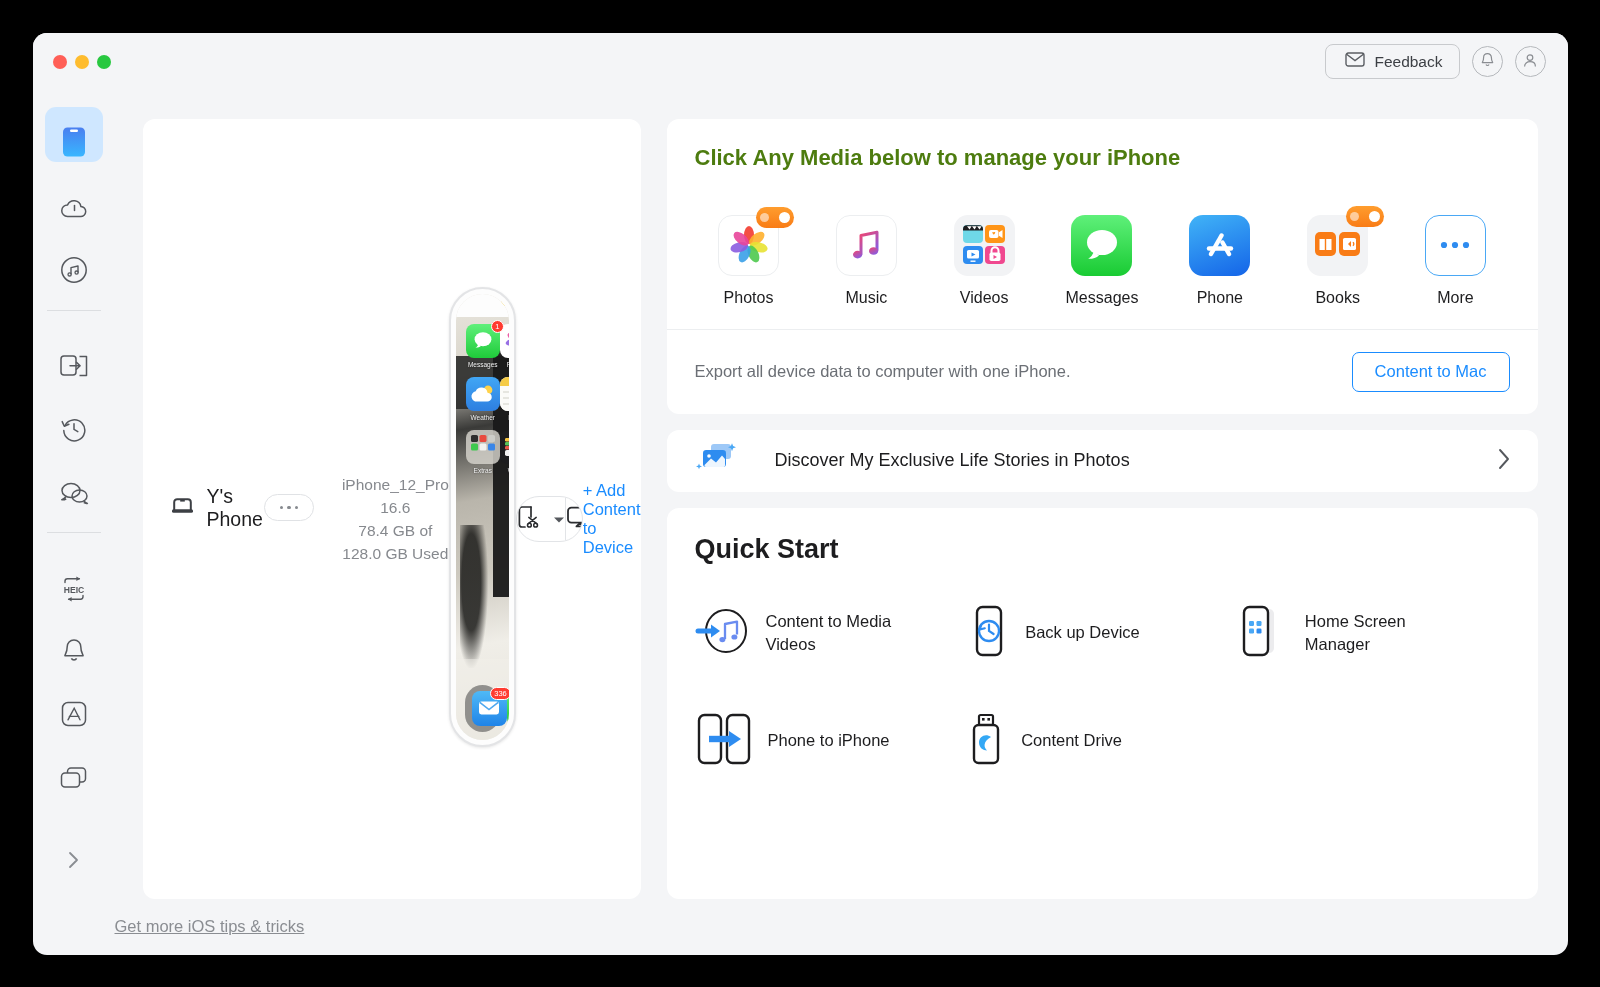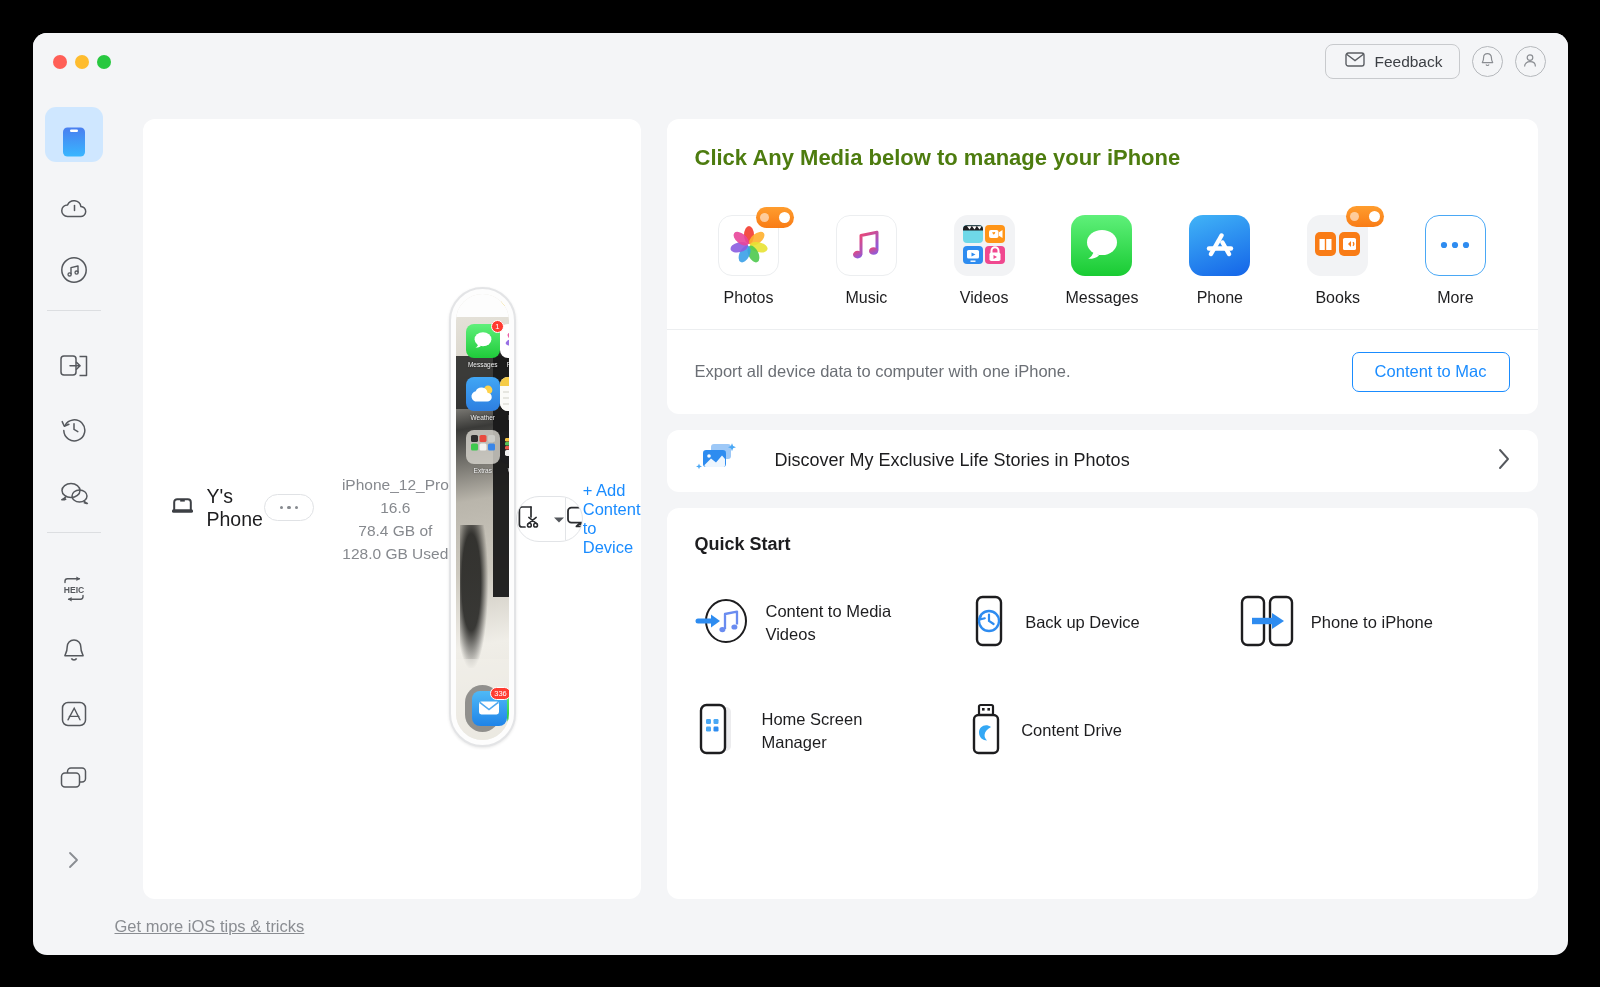--- a/index.html
+++ b/index.html
@@ -382,21 +382,21 @@
   }
   .discover-chev { margin-left: auto; }
 
   .quick-card {
     flex: 1 1 auto;
     padding: 26px 28px 22px 28px;
     display: flex;
     flex-direction: column;
   }
   .quick-title {
-    font-size: 18px;
+    font-size: 27px;
     font-weight: bold;
     color: #1d1d1f;
   }
   .quick-grid {
     margin-top: 40px;
     display: grid;
     grid-template-columns: repeat(3, 1fr);
     row-gap: 52px;
   }
   .quick-item {
@@ -1029,48 +1029,48 @@
                     <circle cx="23" cy="26" r="10" fill="none" stroke="#2e8cf0" stroke-width="2.3"></circle>
                     <path d="M23 19.6V26l4.6 3" fill="none" stroke="#2e8cf0" stroke-width="2.2" stroke-linecap="round"></path>
                     <path d="M15.2 19.6 13.8 24.6 18.8 23.2" fill="none" stroke="#2e8cf0" stroke-width="2.1" stroke-linecap="round" stroke-linejoin="round"></path>
                   </svg>
                 </span>
                 <span class="quick-label">Back up Device</span>
               </div>
 
               <div class="quick-item">
                 <span>
-                  <svg width="58" height="52" viewBox="0 0 58 52">
-                    <rect x="4" y="2" width="22" height="48" rx="5.5" fill="none" stroke="#1d1d1f" stroke-width="2.4"></rect>
-                    <rect x="32" y="2" width="22" height="48" rx="5.5" fill="none" stroke="#1d1d1f" stroke-width="2.4"></rect>
-                    <path d="M14 26h24" stroke="#2e8cf0" stroke-width="6.4" stroke-linecap="butt"></path>
-                    <path d="M34 18 46 26 34 34z" fill="#2e8cf0"></path>
-                  </svg>
-                </span>
-                <span class="quick-label">Phone to iPhone</span>
-              </div>
-
-              <div class="quick-item">
-                <span>
                   <svg width="52" height="52" viewBox="0 0 52 52">
                     <rect x="13" y="4" width="23" height="44" rx="5" fill="#ececee"></rect>
                     <rect x="6" y="2" width="24" height="48" rx="5.5" fill="#fff" stroke="#1d1d1f" stroke-width="2.4"></rect>
                     <g fill="#4aa8f5">
                       <rect x="11" y="16" width="5" height="5" rx="1.2"></rect>
                       <rect x="18.5" y="16" width="5" height="5" rx="1.2"></rect>
                       <rect x="11" y="23.5" width="5" height="5" rx="1.2"></rect>
                     </g>
                     <rect x="18.5" y="23.5" width="5" height="5" rx="1.2" fill="#2e8cf0"></rect>
                   </svg>
                 </span>
                 <span class="quick-label">Home Screen Manager</span>
               </div>
 
               <div class="quick-item">
                 <span>
+                  <svg width="58" height="52" viewBox="0 0 58 52">
+                    <rect x="4" y="2" width="22" height="48" rx="5.5" fill="none" stroke="#1d1d1f" stroke-width="2.4"></rect>
+                    <rect x="32" y="2" width="22" height="48" rx="5.5" fill="none" stroke="#1d1d1f" stroke-width="2.4"></rect>
+                    <path d="M14 26h24" stroke="#2e8cf0" stroke-width="6.4" stroke-linecap="butt"></path>
+                    <path d="M34 18 46 26 34 34z" fill="#2e8cf0"></path>
+                  </svg>
+                </span>
+                <span class="quick-label">Phone to iPhone</span>
+              </div>
+
+              <div class="quick-item">
+                <span>
                   <svg width="40" height="52" viewBox="0 0 40 52">
                     <rect x="13" y="2" width="14" height="10" rx="1.6" fill="none" stroke="#1d1d1f" stroke-width="2.2"></rect>
                     <rect x="16" y="5" width="2.6" height="2.6" fill="#1d1d1f"></rect>
                     <rect x="21.4" y="5" width="2.6" height="2.6" fill="#1d1d1f"></rect>
                     <rect x="8" y="12" width="24" height="38" rx="4.5" fill="none" stroke="#1d1d1f" stroke-width="2.4"></rect>
                     <path d="M25 24c-5-4-12-1-12 5.5 0 5 4 8 8 8-3.5-3.5-4-9 4-13.5z" fill="#33a8f5"></path>
                   </svg>
                 </span>
                 <span class="quick-label">Content Drive</span>
               </div>

